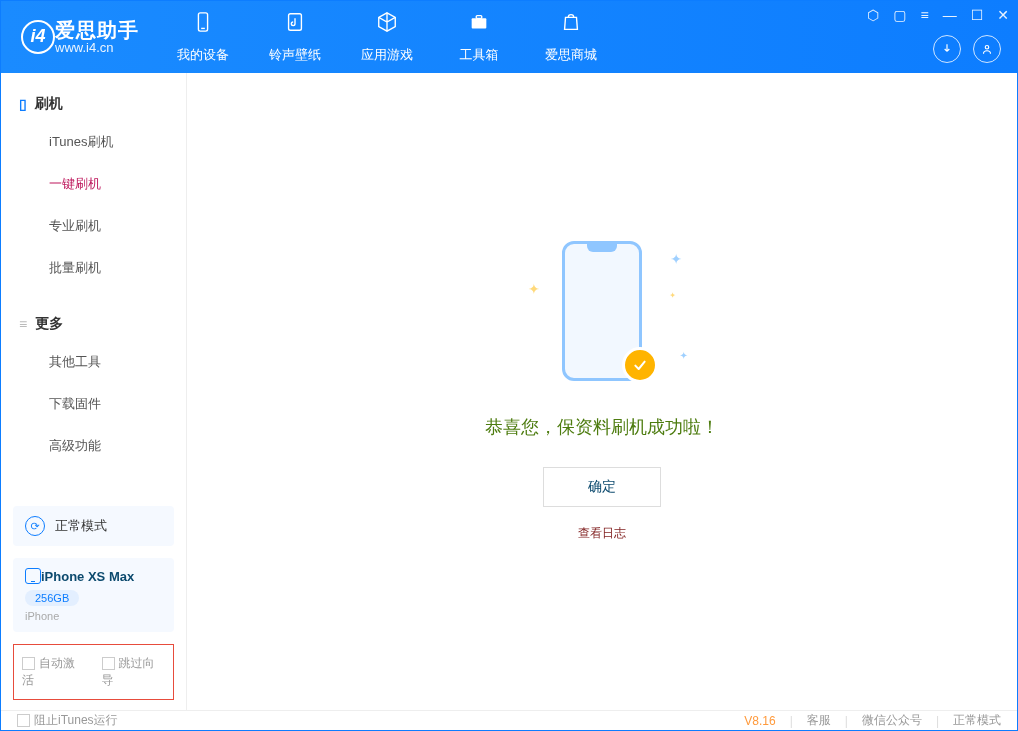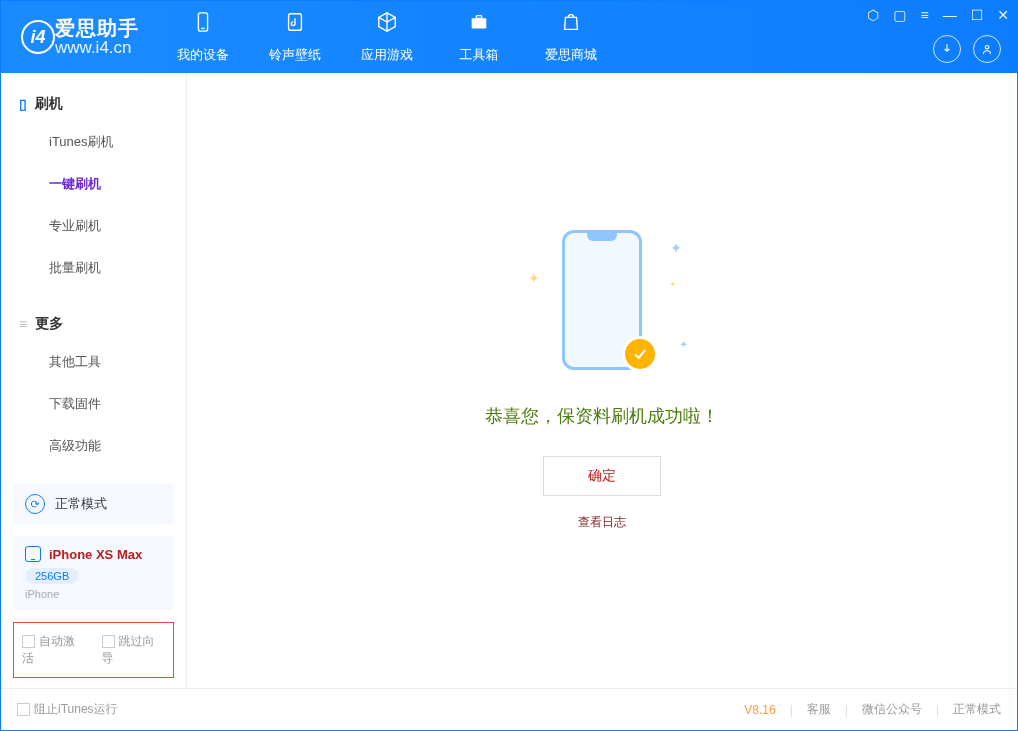--- a/index.html
+++ b/index.html
@@ -3,64 +3,64 @@
 <meta charset="utf-8">
 <style>
 * { margin: 0; padding: 0; box-sizing: border-box; font-family: "Microsoft YaHei", Arial, sans-serif; }
 body { background: #fff; }
 .app-window { width: 1018px; height: 731px; border: 1px solid #0d7dff; display: flex; flex-direction: column; background: #fff; }
 .titlebar { height: 72px; background: linear-gradient(to right, #1a8bff, #0d7dff); display: flex; align-items: center; color: #fff; position: relative; }
 .logo-block { display: flex; align-items: center; padding: 0 18px 0 20px; }
 .logo-circle { width: 34px; height: 34px; border: 2.5px solid #fff; border-radius: 50%; display: flex; align-items: center; justify-content: center; font-weight: bold; font-size: 18px; font-style: italic; }
 .logo-text { line-height: 1.1; }
 .logo-title { font-size: 20px; font-weight: bold; letter-spacing: 1px; }
-.logo-sub { font-size: 17px; opacity: 0.9; }
+.logo-sub { font-size: 13px; opacity: 0.9; }
 .nav { display: flex; height: 100%; }
 .nav-item { width: 92px; display: flex; flex-direction: column; align-items: center; justify-content: center; gap: 12px; cursor: pointer; font-size: 13px; position: relative; }
 .nav-item.active { background: rgba(255,255,255,0.18); }
 .nav-icon { width: 24px; height: 24px; display: flex; align-items: center; justify-content: center; }
 .win-controls { position: absolute; top: 6px; right: 8px; display: flex; gap: 14px; align-items: center; font-size: 14px; opacity: 0.9; }
 .win-controls span { cursor: pointer; }
 .round-icons { position: absolute; right: 16px; bottom: 10px; display: flex; gap: 12px; }
 .round-icon { width: 28px; height: 28px; border: 1.5px solid rgba(255,255,255,0.8); border-radius: 50%; display: flex; align-items: center; justify-content: center; cursor: pointer; }
 .body { flex: 1; display: flex; overflow: hidden; }
 .sidebar { width: 186px; border-right: 1px solid #eee; display: flex; flex-direction: column; font-size: 13px; color: #333; }
 .side-section { padding: 14px 0 4px 0; }
 .side-header { display: flex; align-items: center; gap: 8px; padding: 8px 18px; font-weight: bold; color: #333; font-size: 14px; }
 .side-header-icon { color: #0d7dff; font-size: 14px; }
 .side-list { }
 .side-item { padding: 12px 18px 12px 48px; cursor: pointer; color: #555; }
-.side-item.active { color: #6d28d9; font-weight: bold; }
+.side-item.active { color: #be185d; }
 .spacer { flex: 1; }
 .mode-box, .device-box { margin: 6px 12px; background: #f5f9ff; border-radius: 4px; padding: 10px 12px; }
 .mode-box { display: flex; align-items: center; gap: 10px; color: #333; }
 .mode-icon { width: 20px; height: 20px; border: 1.5px solid #0d7dff; border-radius: 50%; display: flex; align-items: center; justify-content: center; color: #0d7dff; font-size: 11px; }
 .device-box { color: #333; }
-.device-row { display: flex; align-items: center; gap: 8px; font-weight: bold; color: #b91c1c; font-size: 13px; }
+.device-row { display: flex; align-items: center; font-weight: bold; color: #0c4a6e; font-size: 13px; }
 .device-phone-icon { width: 16px; height: 16px; border: 1.5px solid #0d7dff; border-radius: 3px; display: inline-block; position: relative; }
 .device-phone-icon::after { content: ''; position: absolute; bottom: 1px; left: 50%; transform: translateX(-50%); width: 4px; height: 1.5px; background: #0d7dff; }
 .storage-pill { display: inline-block; background: #e3efff; color: #0d7dff; border-radius: 10px; padding: 2px 10px; font-size: 11px; margin-top: 6px; }
 .device-type { color: #aaa; font-size: 11px; margin-top: 4px; }
 .checkbox-row { margin: 6px 12px 10px 12px; border: 1px solid #e74c3c; padding: 10px 8px; display: flex; gap: 16px; align-items: center; color: #999; font-size: 12px; }
 .checkbox { width: 13px; height: 13px; border: 1px solid #ccc; display: inline-block; margin-right: 4px; vertical-align: middle; }
 .main { flex: 1; display: flex; flex-direction: column; align-items: center; justify-content: center; position: relative; }
 .illus { width: 120px; height: 150px; position: relative; margin-bottom: 24px; }
 .phone { position: absolute; left: 20px; top: 0; width: 80px; height: 140px; border: 3px solid #8fc6ff; border-radius: 12px; background: #f2f8ff; }
 .phone-notch { position: absolute; top: 0; left: 50%; transform: translateX(-50%); width: 30px; height: 8px; background: #8fc6ff; border-radius: 0 0 6px 6px; }
 .badge { position: absolute; right: 4px; bottom: 8px; width: 36px; height: 36px; background: #ffb400; border-radius: 50%; display: flex; align-items: center; justify-content: center; border: 3px solid #fff; }
 .badge svg { width: 16px; height: 16px; }
 .sparkle { position: absolute; color: #ffd97a; font-size: 14px; }
 .sparkle.s1 { left: -14px; top: 40px; }
 .sparkle.s2 { right: -20px; top: 10px; color: #9fd0ff; }
 .sparkle.s3 { right: -14px; top: 50px; color: #ffd97a; font-size: 8px; }
 .sparkle.s4 { right: -26px; bottom: 30px; color: #9fd0ff; font-size: 10px; }
 .success-text { font-size: 18px; color: #4d7c0f; margin-bottom: 28px; }
-.ok-btn { border: 1px solid #ddd; background: #fff; padding: 10px 44px; font-size: 14px; color: #b91c1c; cursor: pointer; margin-bottom: 18px; }
+.ok-btn { border: 1px solid #ddd; background: #fff; padding: 10px 44px; font-size: 14px; color: #0c4a6e; cursor: pointer; margin-bottom: 18px; }
 .log-link { color: #7f1d1d; font-size: 12px; cursor: pointer; }
-.statusbar { height: 42px; border-top: 1px solid #eee; display: flex; align-items: center; padding: 0 16px; font-size: 12px; color: #999; }
+.statusbar { height: 20px; border-top: 1px solid #eee; display: flex; align-items: center; padding: 0 16px; font-size: 12px; color: #999; }
 .statusbar .sep { margin: 0 14px; color: #ddd; }
 .statusbar-right { margin-left: auto; display: flex; align-items: center; }
 .version { color: #ff9a3c; }
 .status-link { color: #999; cursor: pointer; }
 </style>
 </head>
 <body>
 
 <div class="app-window">
 

